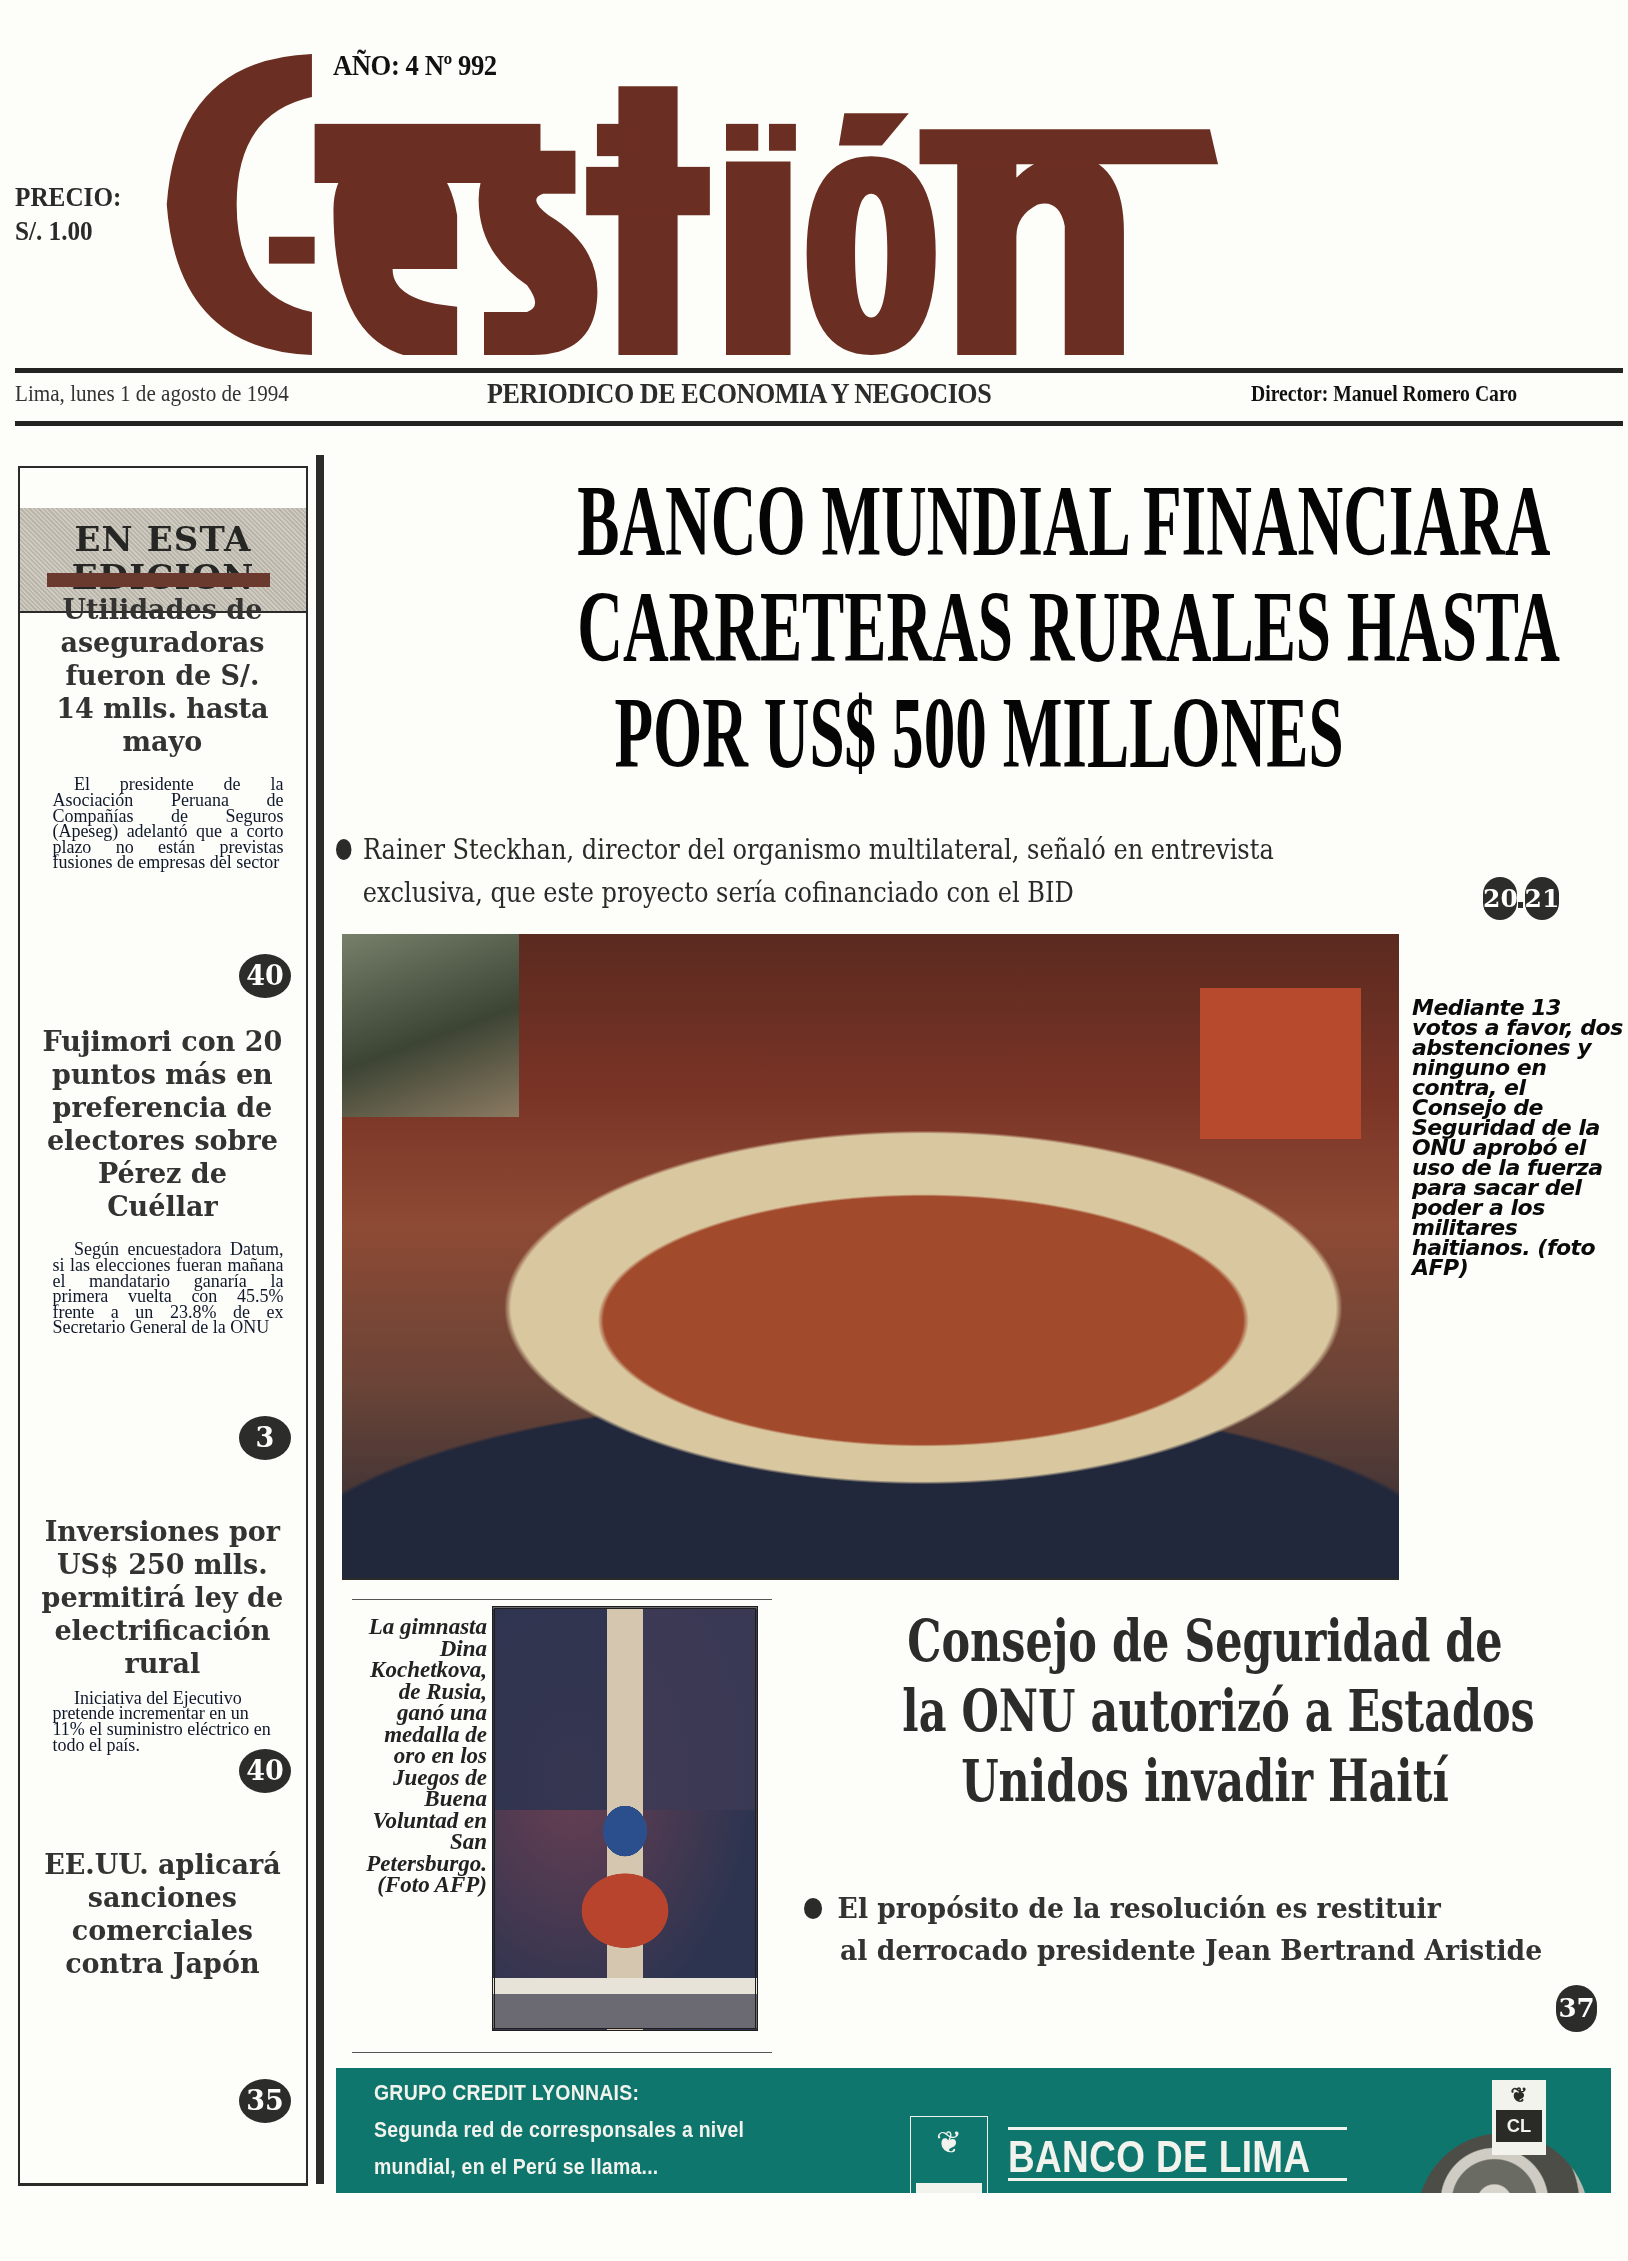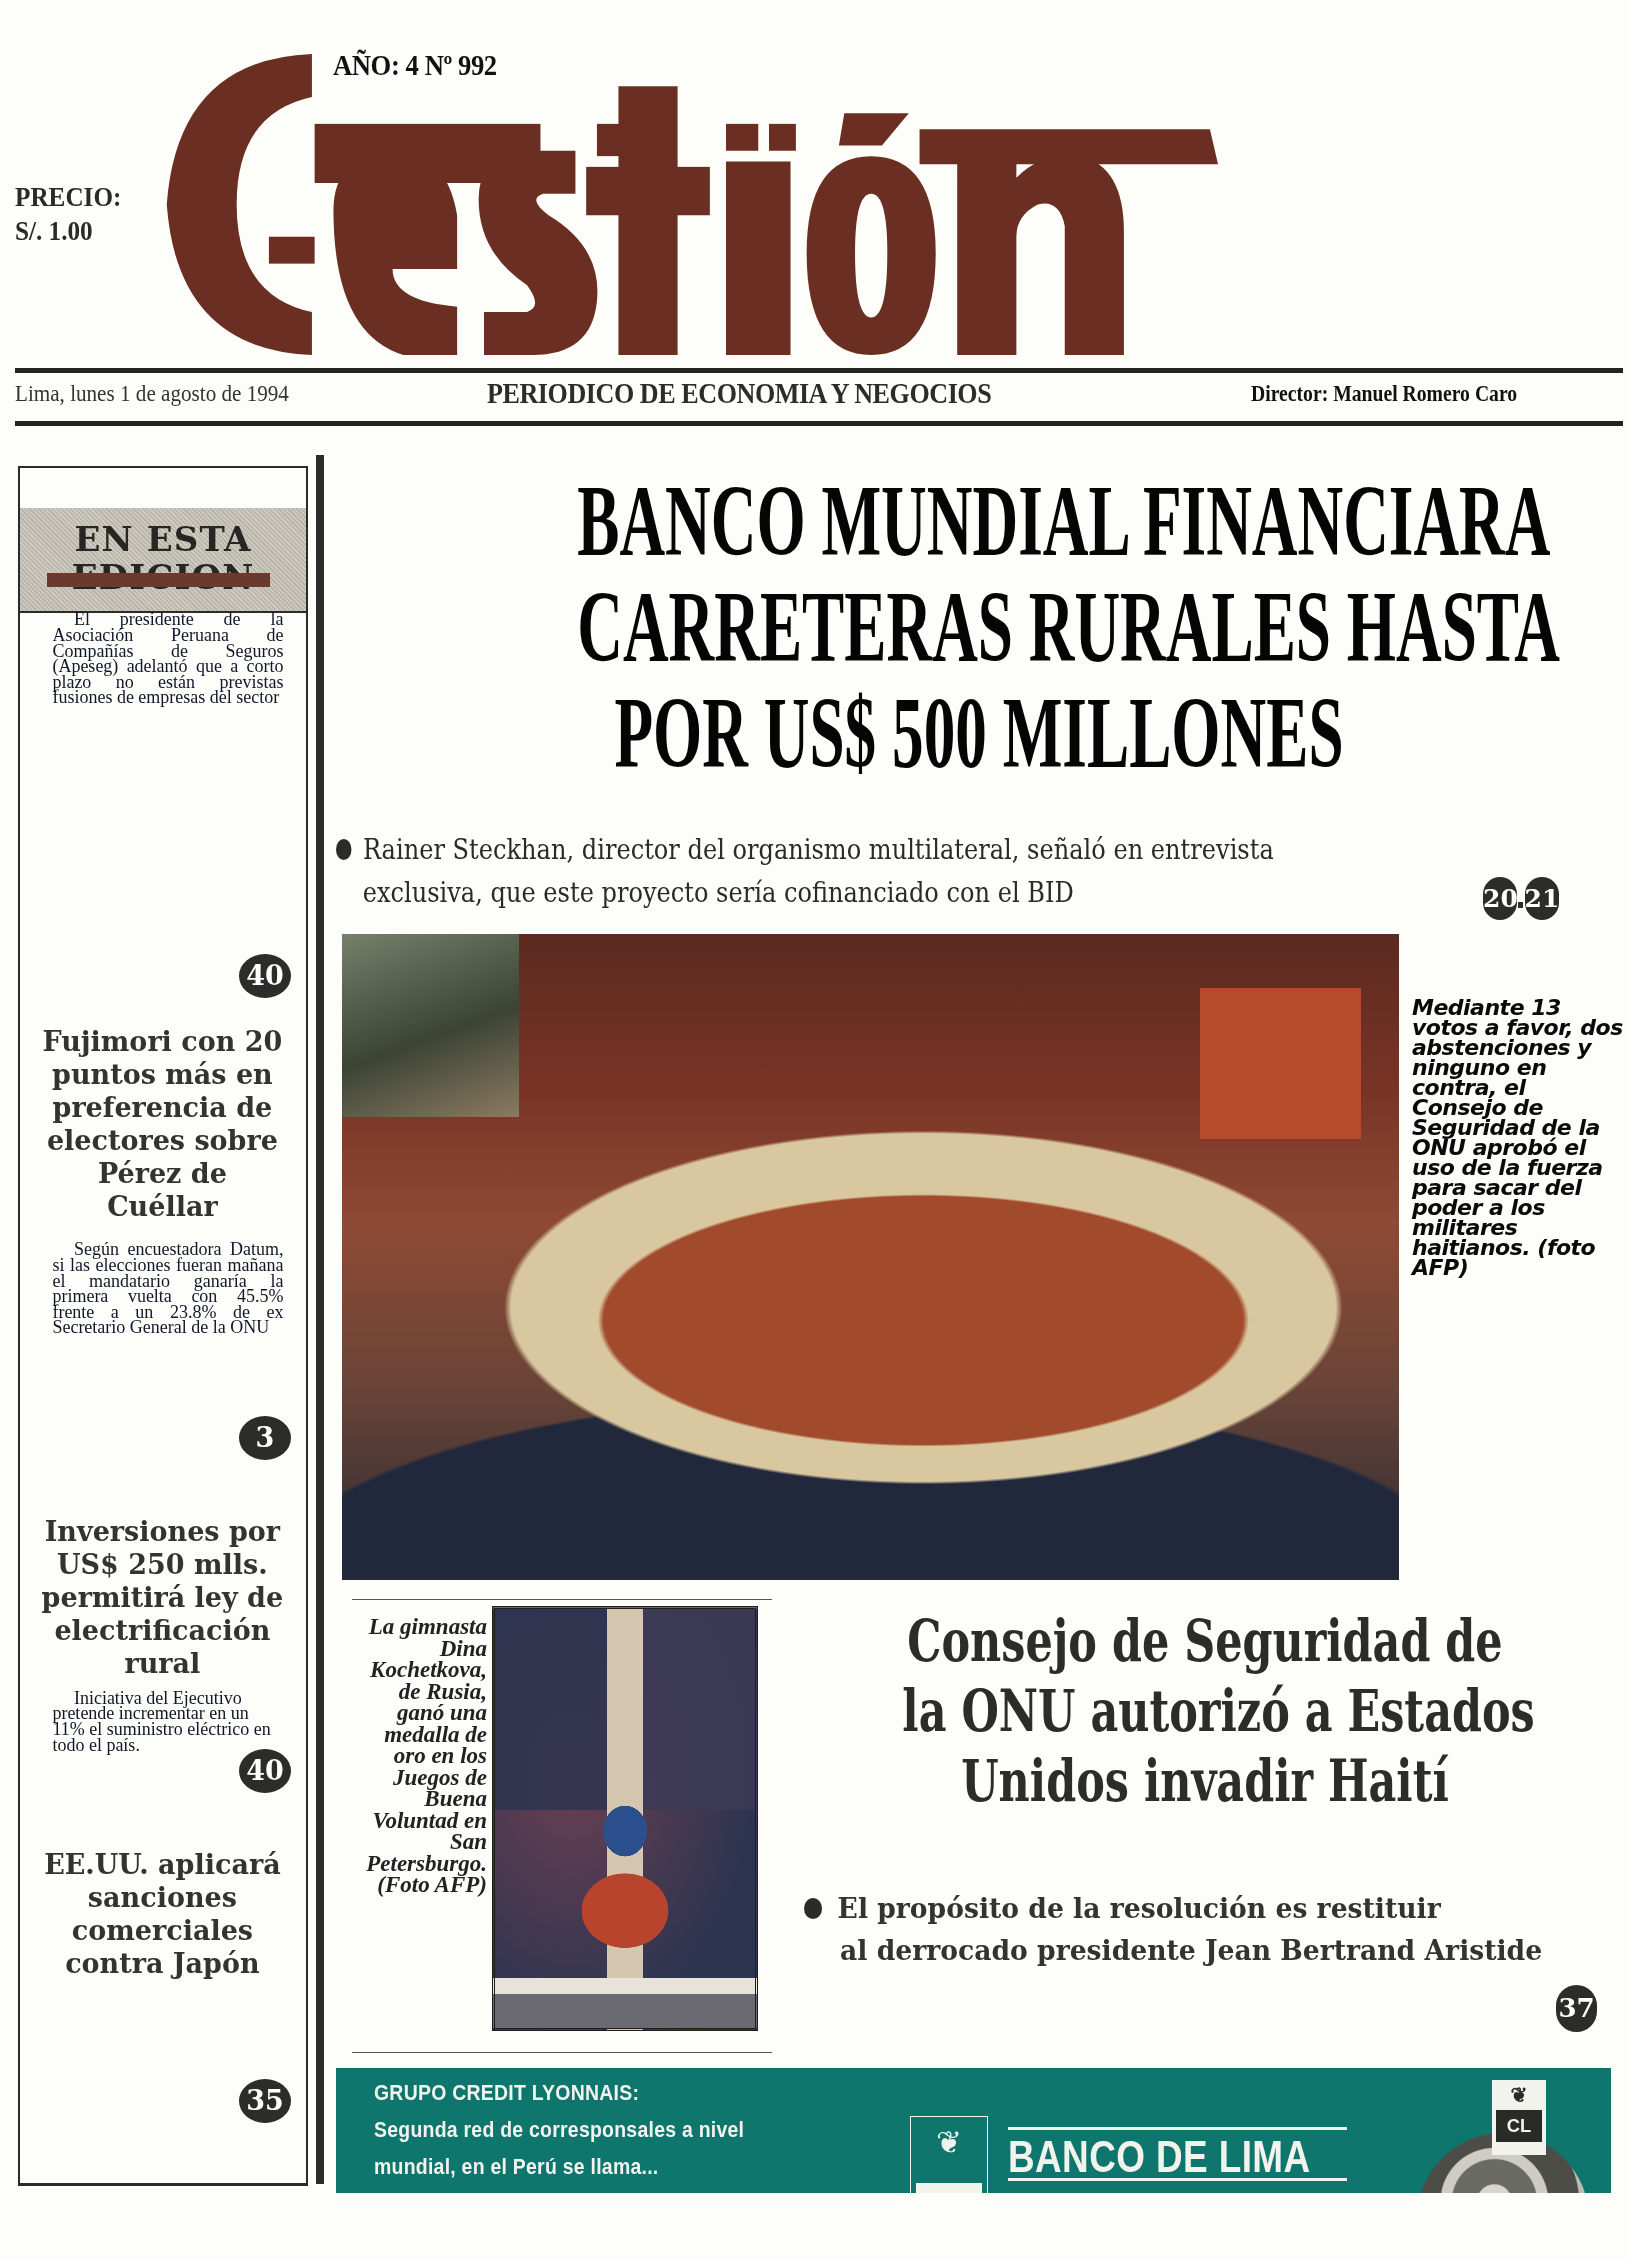--- a/index.html
+++ b/index.html
@@ -134,20 +134,21 @@
 <div class="abs rule-thick" style="left:15px; top:421px; width:1608px;"></div>
 
 <div class="abs sidebar">
   <div class="sidebar-head">
     <span class="l1">EN ESTA</span>
     <span>EDICION</span>
   </div>
   <div class="sidebar-bar"></div>
 
   <div class="sb-item" style="top:125px;">
+    <div class="sb-title" style="padding:0 21.5px;">Utilidades de aseguradoras fueron de S/. 14 mlls. hasta mayo</div>
     <div class="sb-body">El presidente de la Asociación Peruana de Compañías de Seguros (Apeseg) adelantó que a corto plazo no están previstas fusiones de empresas del sector</div>
   </div>
   <div class="badge badge-sb" style="top:486px;">40</div>
 
   <div class="sb-item" style="top:557px;">
     <div class="sb-title" style="padding:0 16px;">Fujimori con 20 puntos más en preferencia de electores sobre Pérez de Cuéllar</div>
     <div class="sb-body">Según encuestadora Datum, si las elecciones fueran mañana el mandatario ganaría la primera vuelta con 45.5% frente a un 23.8% de ex Secretario General de la ONU</div>
   </div>
   <div class="badge badge-sb" style="top:948px;">3</div>
 

